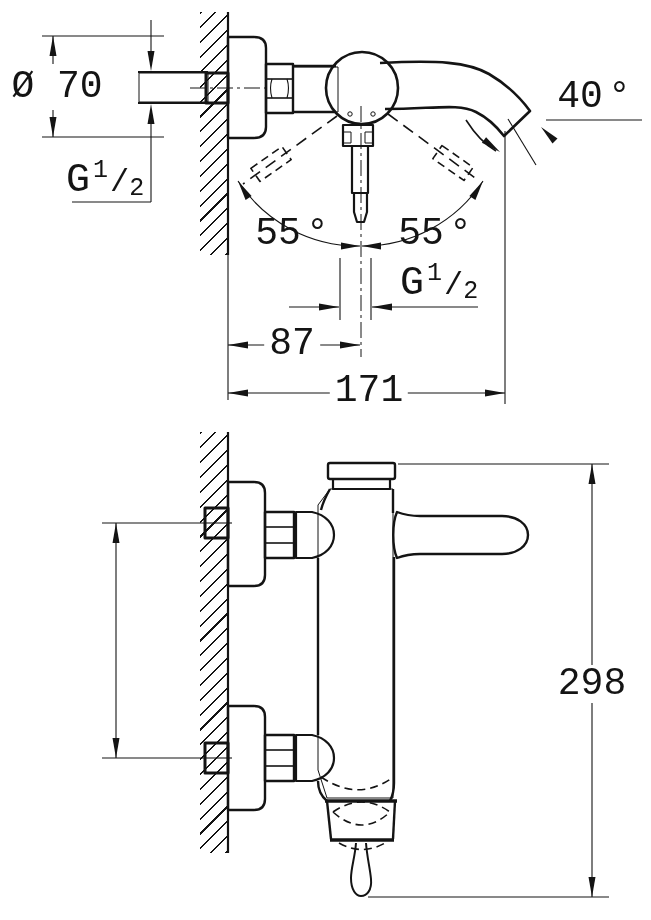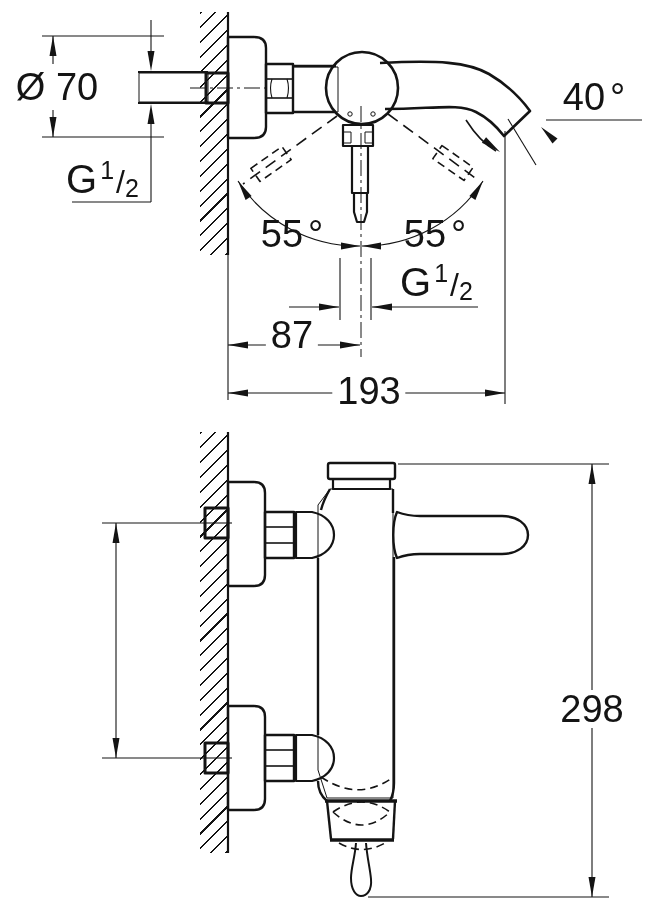--- a/index.html
+++ b/index.html
@@ -1,17 +1,17 @@
 <!DOCTYPE html>
 <html><head>
 <meta charset="utf-8">
 <style>
   html,body{margin:0;padding:0;background:#ffffff;}
   #stage{position:relative;width:651px;height:920px;background:#ffffff;overflow:hidden;
-         font-family:Liberation Sans, sans-serif;color:#141414;}
+         font-family:Liberation Mono, monospace;color:#141414;}
   .hatch{position:absolute;width:28px;
          background:repeating-linear-gradient(135deg,#141414 0 1.5px,transparent 1.5px 10.5px);}
   #dwg{position:absolute;left:0;top:0;}
   #dwg line,#dwg path,#dwg rect,#dwg circle{stroke:#141414;fill:none;stroke-linejoin:round;stroke-linecap:butt;}
   .w{fill:#ffffff;}
   .ar{fill:#141414;stroke:none;}
   .t{stroke-width:1.1px;}
   .m{stroke-width:1.6px;}
   .b{stroke-width:2.4px;}
   .b2{stroke-width:2.2px;}
@@ -184,20 +184,20 @@
   <div class="dim gfrac" style="left:66px;top:158px;"><span class="g">G</span><sup>1</sup><span class="fs">/</span><sub>2</sub></div>
 
   <div class="dim ctr" style="left:594px;top:97px;"><span>40</span><span class="degu">°</span></div>
 
   <div class="dim ctr" style="left:292px;top:234px;"><span>55</span><span class="degu">°</span></div>
 
   <div class="dim ctr" style="left:435px;top:234px;"><span>55</span><span class="degu">°</span></div>
 
   <div class="dim gfrac" style="left:400px;top:261px;"><span class="g">G</span><sup>1</sup><span class="fs">/</span><sub>2</sub></div>
 
-  <div class="dim ctr bg" style="left:292px;top:335px;">87</div>
-
-  <div class="dim ctr bg" style="left:369px;top:391px;">193</div>
-
-
-  <div class="dim ctr bg" style="left:592px;top:684px;margin-top:25px;">298</div>
+  <div class="dim ctr bg" style="left:292px;top:344px;">87</div>
+
+  <div class="dim ctr bg" style="left:369px;top:391px;">171</div>
+
+
+  <div class="dim ctr bg" style="left:592px;top:684px;">298</div>
 
 </div>
 
 </body></html>

